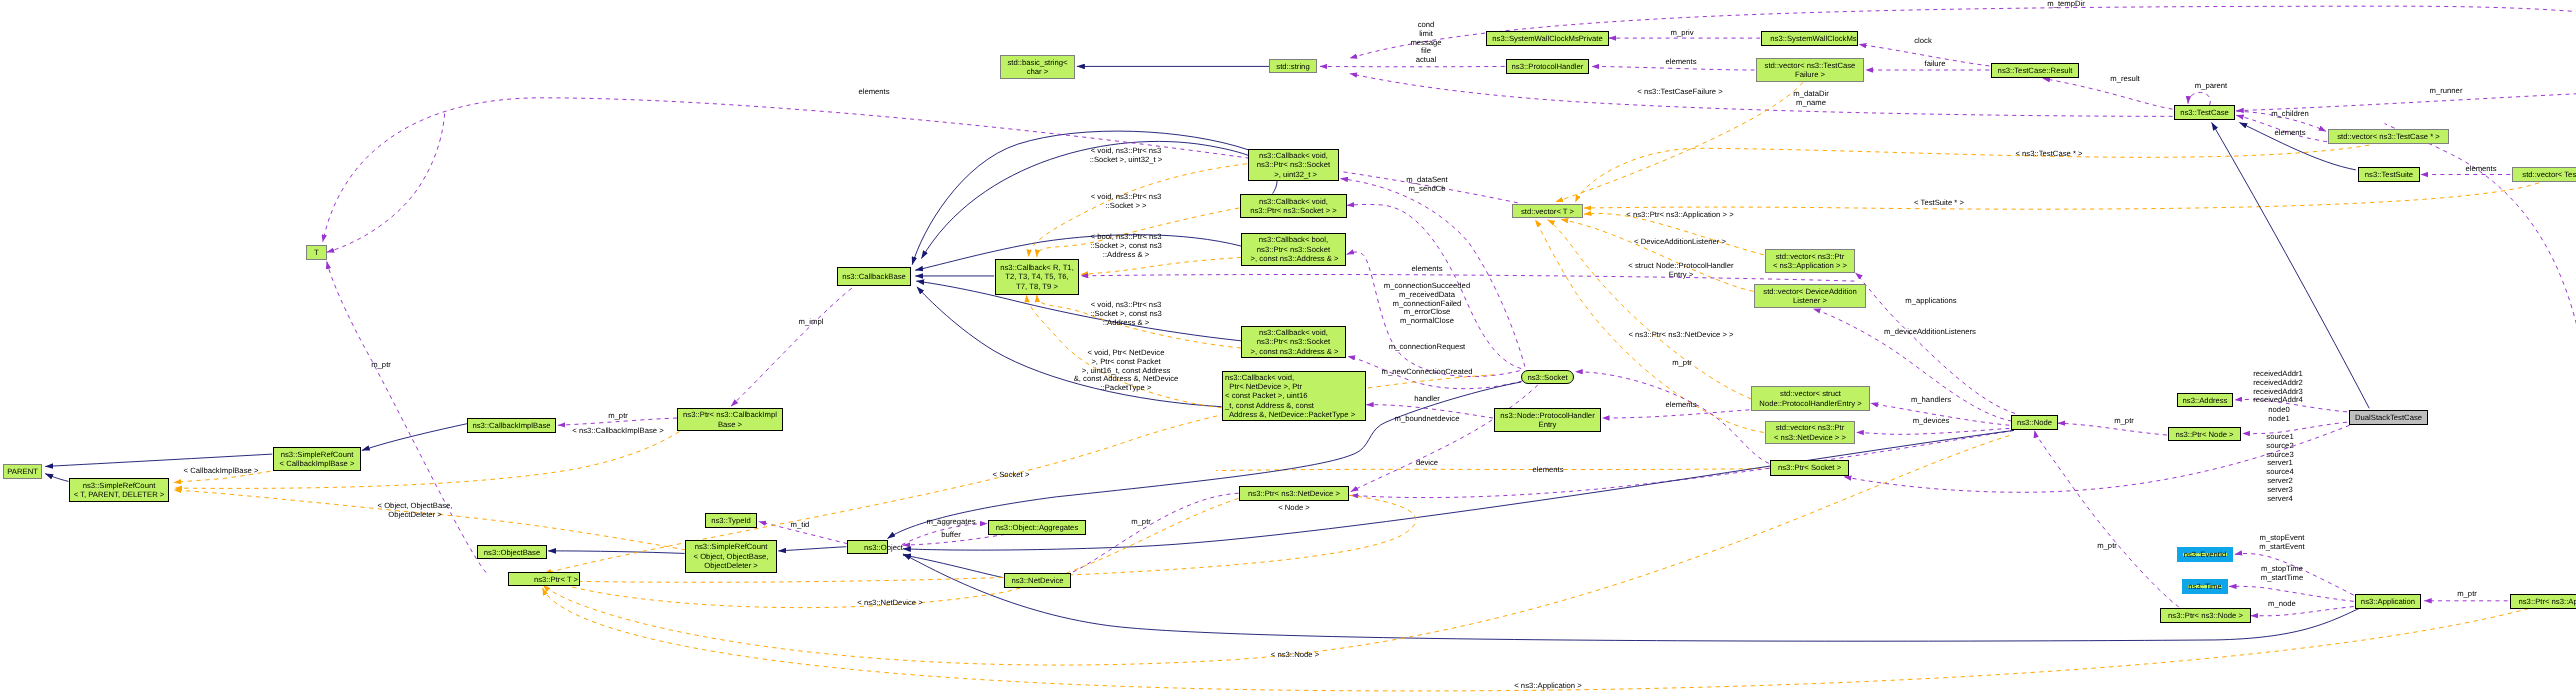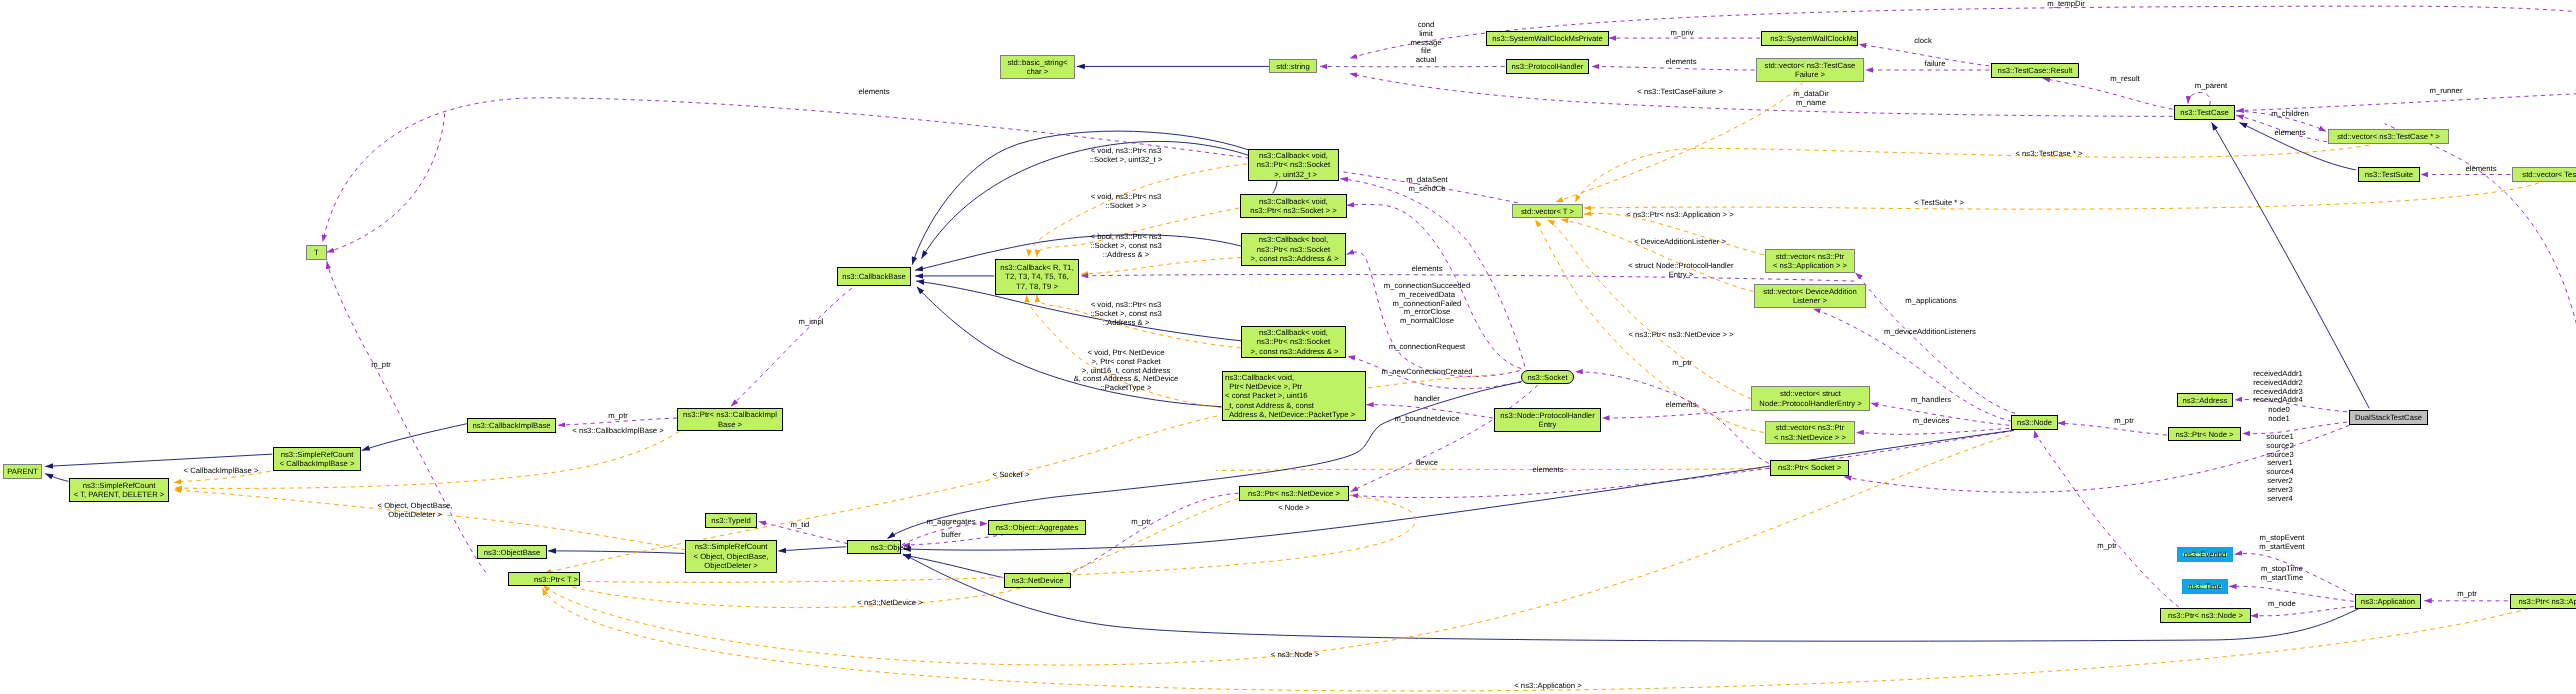--- a/index.html
+++ b/index.html
@@ -166,21 +166,21 @@
       <div class="nodebox " style="left: 3.1px; top: 464px; width: 39px; height: 15px;"><span class="ln">PARENT</span></div>
       <div class="nodebox solid" style="left: 69px; top: 478px; width: 100px; height: 24px;"><span class="ln">ns3::SimpleRefCount</span><span class="ln">&lt; T, PARENT, DELETER &gt;</span></div>
       <div class="nodebox solid" style="left: 273px; top: 447px; width: 88px; height: 24px;"><span class="ln">ns3::SimpleRefCount</span><span class="ln">&lt; CallbackImplBase &gt;</span></div>
       <div class="nodebox solid" style="left: 467px; top: 418px; width: 89px; height: 15px;"><span class="ln">ns3::CallbackImplBase</span></div>
       <div class="nodebox solid" style="left: 677px; top: 408px; width: 106px; height: 23px;"><span class="ln">ns3::Ptr&lt; ns3::CallbackImpl</span><span class="ln">Base &gt;</span></div>
       <div class="nodebox " style="left: 306px; top: 245px; width: 20.6px; height: 15px;"><span class="ln">T</span></div>
       <div class="nodebox solid" style="left: 477px; top: 545px; width: 70px; height: 14.4px;"><span class="ln">ns3::ObjectBase</span></div>
       <div class="nodebox solid" style="left: 508px; top: 572px; width: 72px; height: 14.4px; padding-left: 24px;"><span class="ln">ns3::Ptr&lt; T &gt;</span></div>
       <div class="nodebox solid" style="left: 705px; top: 513px; width: 52px; height: 15px;"><span class="ln">ns3::TypeId</span></div>
       <div class="nodebox solid" style="left: 685px; top: 540px; width: 92px; height: 33px;"><span class="ln">ns3::SimpleRefCount</span><span class="ln">&lt; Object, ObjectBase,</span><span class="ln">ObjectDeleter &gt;</span></div>
-      <div class="nodebox solid" style="left: 847px; top: 540px; width: 54px; height: 14.4px; padding-left: 32px;"><span class="ln">ns3::Object</span></div>
+      <div class="nodebox solid" style="left: 847px; top: 540px; width: 41px; height: 14.4px; padding-left: 32px;"><span class="ln">ns3::Object</span></div>
       <div class="nodebox solid" style="left: 988px; top: 520px; width: 98px; height: 15px;"><span class="ln">ns3::Object::Aggregates</span></div>
       <div class="nodebox solid" style="left: 1004px; top: 573px; width: 67px; height: 15px;"><span class="ln">ns3::NetDevice</span></div>
       <div class="nodebox red" style="left: 2177px; top: 547px; width: 56px; height: 15px;"><span class="ln">ns3::EventId</span></div>
       <div class="nodebox red" style="left: 2182px; top: 579px; width: 46px; height: 15px;"><span class="ln">ns3::Time</span></div>
       <div class="nodebox solid" style="left: 2160px; top: 608px; width: 91px; height: 15px;"><span class="ln">ns3::Ptr&lt; ns3::Node &gt;</span></div>
       <div class="nodebox solid" style="left: 2355px; top: 594px; width: 66px; height: 15px;"><span class="ln">ns3::Application</span></div>
       <div class="nodebox solid" style="left: 2510px; top: 594px; width: 111px; height: 15px;"><span class="ln">ns3::Ptr&lt; ns3::Application &gt;</span></div>
     </div>
   <div id="labels">
       <div class="elabel" style="left: 1426px; top: 43px;">cond

